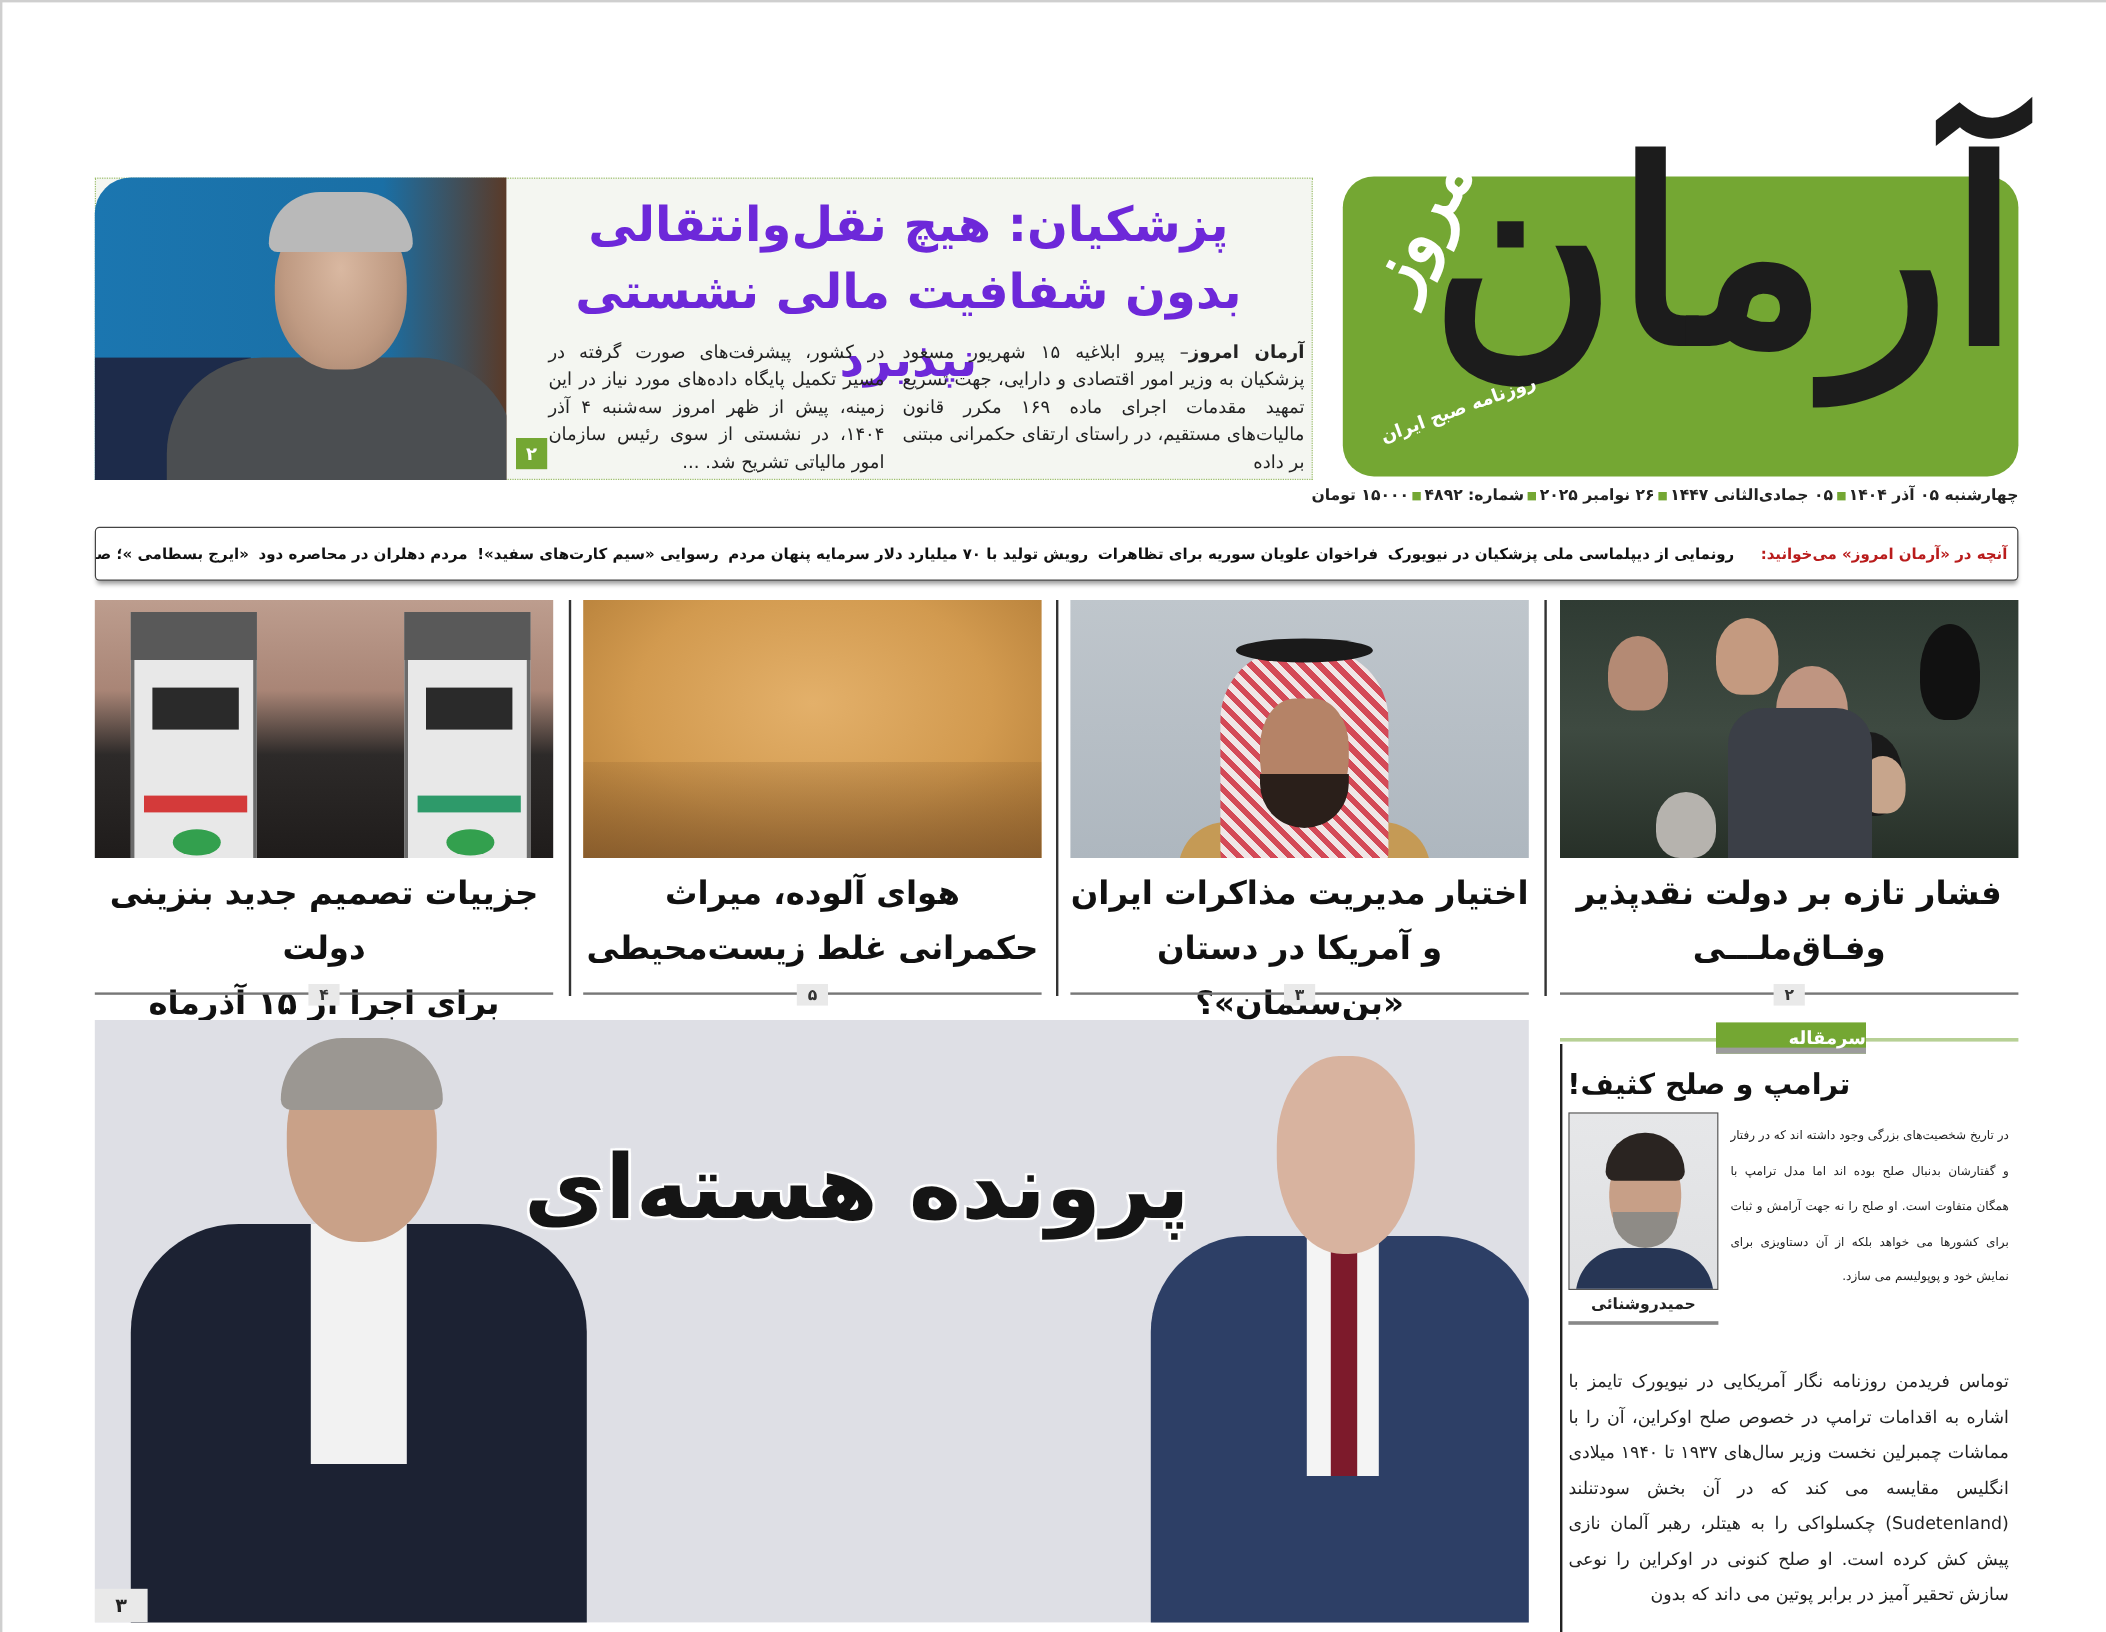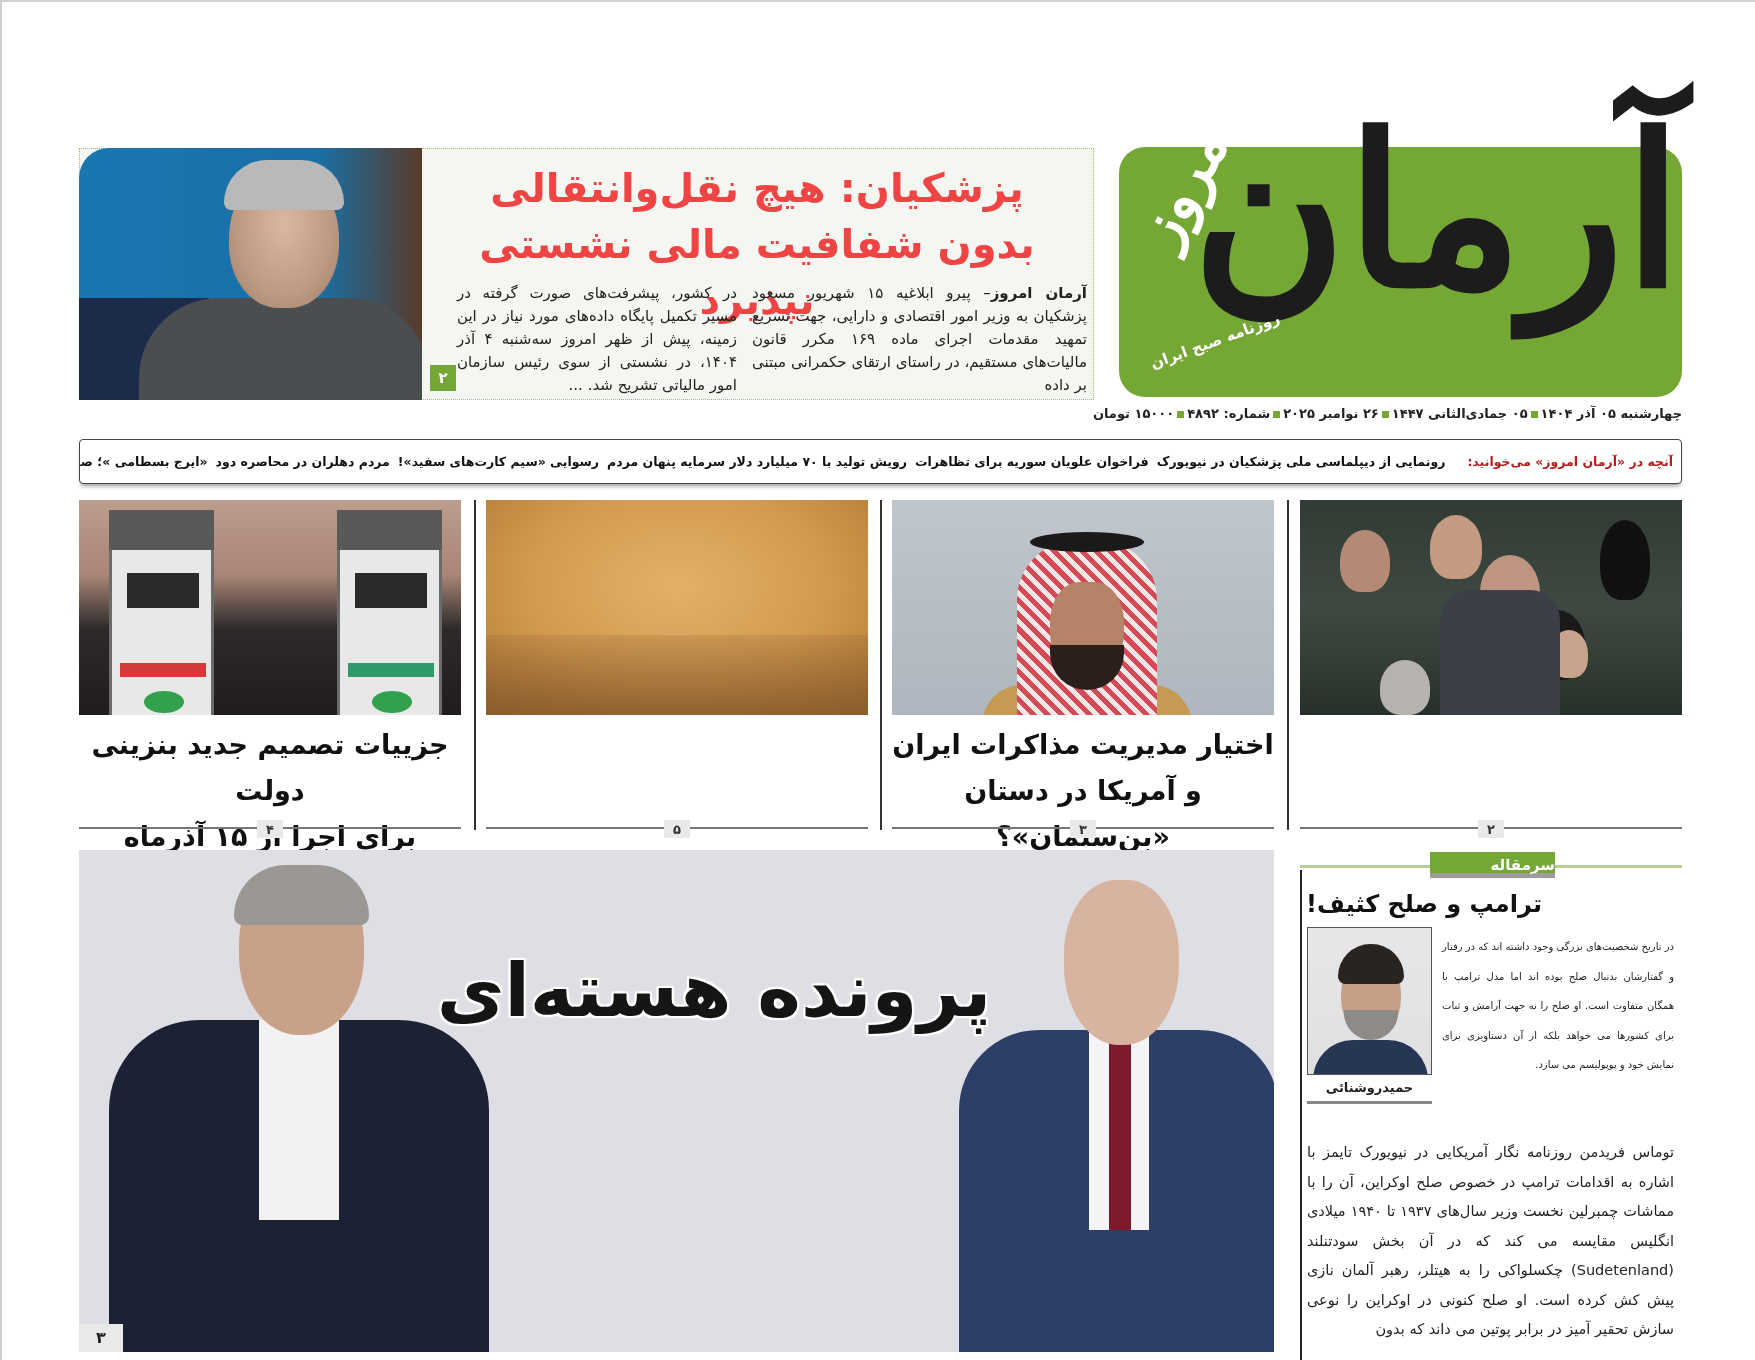--- a/index.html
+++ b/index.html
@@ -14,21 +14,21 @@
   .date-line { position: absolute; left: 1117px; top: 404px; width: 563px; text-align: right; font-size: 13px; font-weight: bold; color: #222; white-space: nowrap; }
   .date-line .sq { display: inline-block; width: 7px; height: 7px; background: #74a733; margin: 0 3px; vertical-align: middle; }
 
   
   .lead-box { position: absolute; left: 77px; top: 146px; width: 1015px; height: 252px; border: 1px dotted #9cbf6a; background: #f4f6f1; }
   .lead-photo { position: absolute; left: 77px; top: 146px; width: 343px; height: 252px; border-radius: 30px 0 0 0; overflow: hidden; background: linear-gradient(90deg, #1b76b0 0%, #1a6fa5 70%, #5a3a28 100%); }
   .lead-photo .head { position: absolute; left: 150px; top: 20px; width: 110px; height: 140px; border-radius: 50% 50% 45% 45%; background: radial-gradient(ellipse at 50% 40%, #d9b8a1 0%, #bf9a82 60%, #9d7c68 100%); }
   .lead-photo .hair { position: absolute; left: 145px; top: 12px; width: 120px; height: 50px; border-radius: 60px 60px 10px 10px; background: #b9b9b9; }
   .lead-photo .body { position: absolute; left: 60px; top: 150px; width: 290px; height: 120px; border-radius: 80px 80px 0 0; background: #4b4e51; }
   .lead-photo .chair { position: absolute; left: 0; top: 150px; width: 130px; height: 110px; background: #1d2b4a; }
-  .lead-headline { position: absolute; left: 430px; top: 158px; width: 650px; text-align: center; font-size: 40px; font-weight: bold; line-height: 56px; color: #ef4444; }
+  .lead-headline { position: absolute; left: 430px; top: 158px; width: 650px; text-align: center; font-size: 40px; font-weight: bold; line-height: 56px; color: #6d28d9; }
   .lead-col { position: absolute; top: 280px; font-size: 15px; line-height: 23px; color: #222; text-align: justify; text-align-last: right; }
   .lead-col.right { left: 750px; width: 335px; }
   .lead-col.left { left: 455px; width: 280px; }
   .lead-col b { font-weight: bold; }
   .page-num-green { position: absolute; left: 428px; top: 363px; width: 26px; height: 26px; background: #74a733; color: #fff; font-weight: bold; font-size: 15px; text-align: center; line-height: 26px; }
 
   
   .ticker { position: absolute; left: 77px; top: 437px; width: 1603px; height: 45px; border: 1px solid #444; border-radius: 4px; box-shadow: 0 4px 4px -2px #999; background: #fff; display: flex; align-items: center; direction: rtl; padding: 0 8px; white-space: nowrap; overflow: hidden; font-size: 12.5px; font-weight: bold; }
   .ticker .lbl { color: #b91c1c; margin-left: 14px; }
   .ticker .item { color: #111; }
@@ -132,20 +132,24 @@
   <div class="img img-parl">
     <div class="p" style="left:40px;top:30px;width:50px;height:62px;background:#b48a74;"></div>
     <div class="p" style="left:130px;top:15px;width:52px;height:64px;background:#c49a80;"></div>
     <div class="p" style="left:180px;top:55px;width:60px;height:75px;background:#bf9581;"></div>
     <div class="p" style="left:230px;top:110px;width:55px;height:70px;background:#1a1a1a;"></div>
     <div class="p" style="left:250px;top:130px;width:38px;height:48px;background:#c7a58c;"></div>
     <div class="p" style="left:80px;top:160px;width:50px;height:55px;background:#b6b3ae;"></div>
     <div class="p" style="left:300px;top:20px;width:50px;height:80px;background:#111;"></div>
     <div class="p" style="left:140px;top:90px;width:120px;height:125px;background:#3b3f47;border-radius:30px 30px 0 0;"></div>
   </div>
+  <div class="headline">
+    <div>فشار تازه بر دولت نقدپذیر</div>
+    <div>وفـاق‌ملـــی</div>
+  </div>
   <div class="rule"></div>
   <div class="pnum">۲</div>
 </div>
 <div class="col-sep" style="left:1285px;"></div>
 
 <div class="tile" style="left:890px;">
   <div class="img img-mbs">
     <div class="robe"></div>
     <div class="kef"></div>
     <div class="face"></div>
@@ -157,20 +161,24 @@
     <div>و آمریکا در دستان «بن‌سلمان»؟</div>
   </div>
   <div class="rule"></div>
   <div class="pnum">۳</div>
 </div>
 <div class="col-sep" style="left:878px;"></div>
 
 <div class="tile" style="left:484px;">
   <div class="img img-dust">
     <div class="city"></div>
+  </div>
+  <div class="headline">
+    <div>هوای آلوده، میراث</div>
+    <div>حکمرانی غلط زیست‌محیطی</div>
   </div>
   <div class="rule"></div>
   <div class="pnum">۵</div>
 </div>
 <div class="col-sep" style="left:472px;"></div>
 
 <div class="tile" style="left:77px;">
   <div class="img img-fuel">
     <div class="pump" style="left:30px;top:10px;">
         <div class="top"></div>

